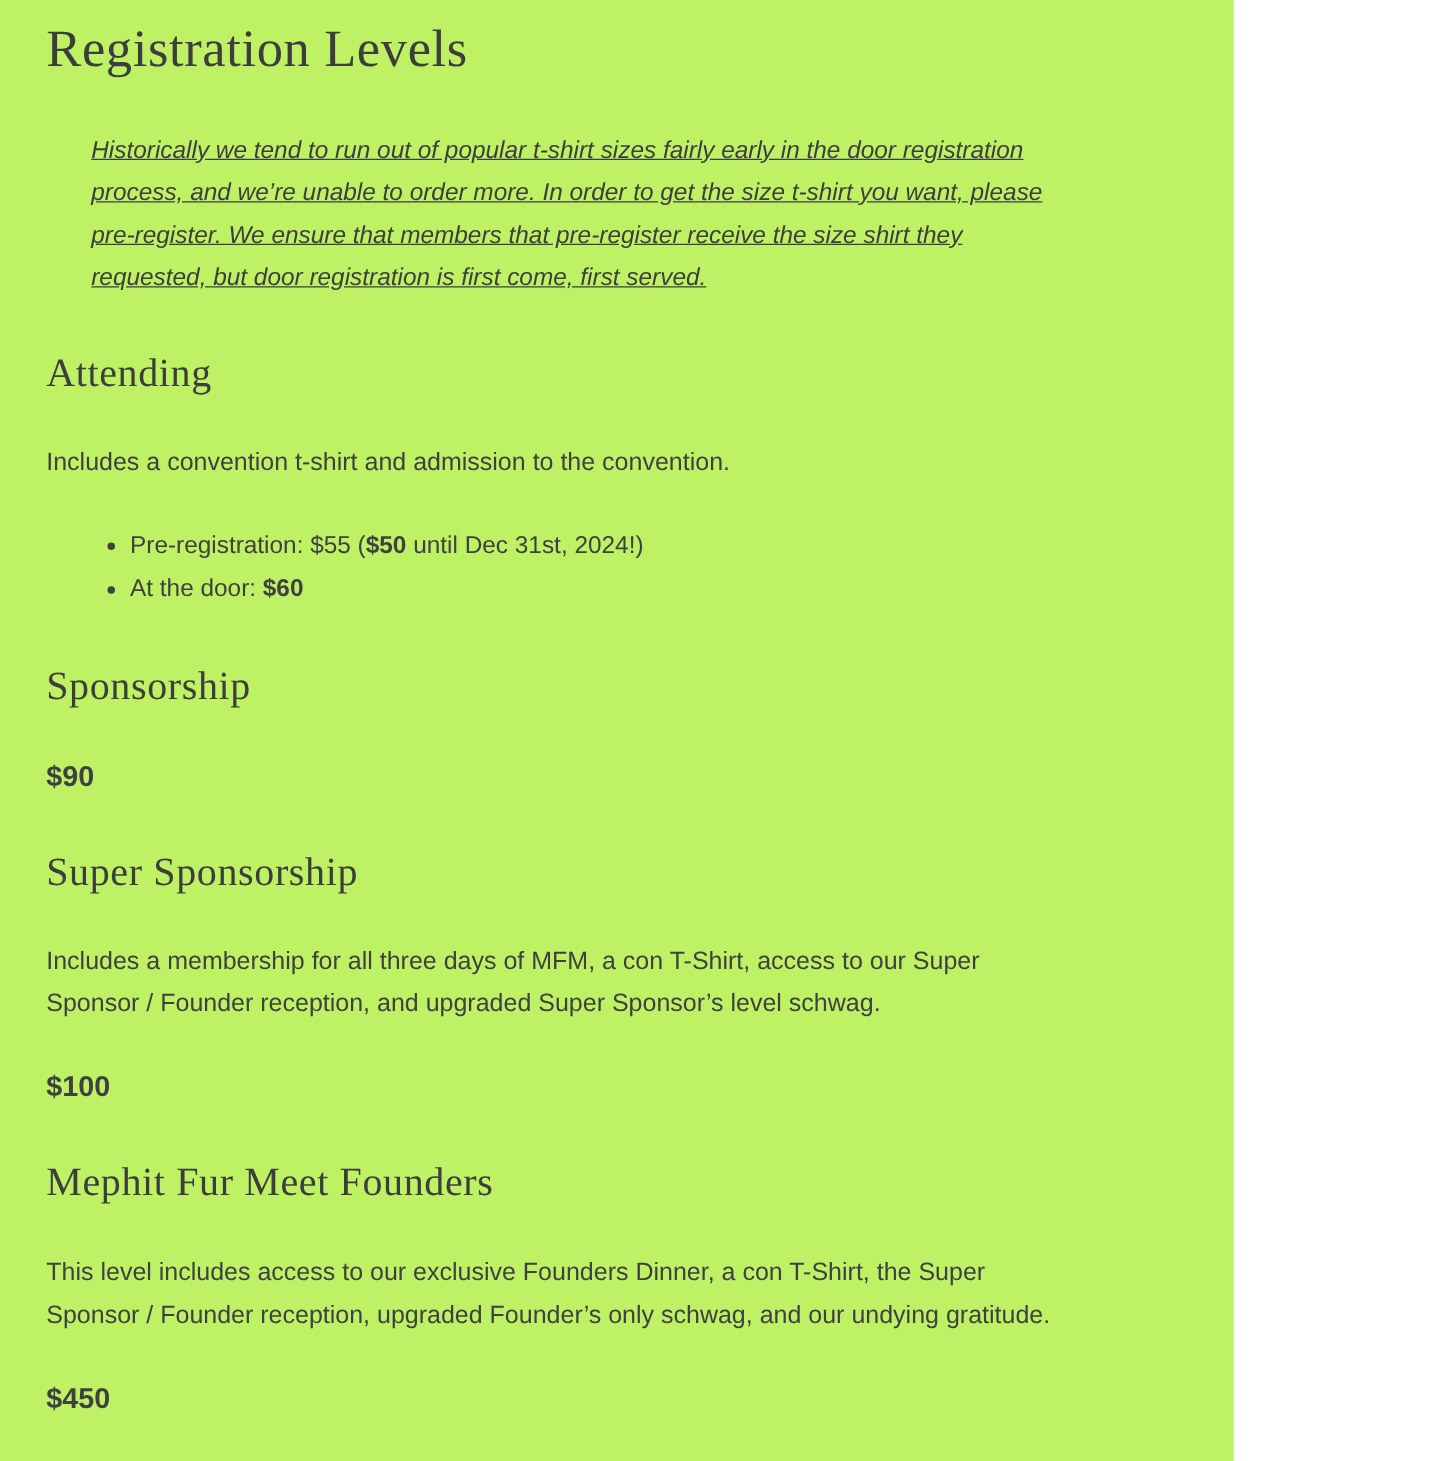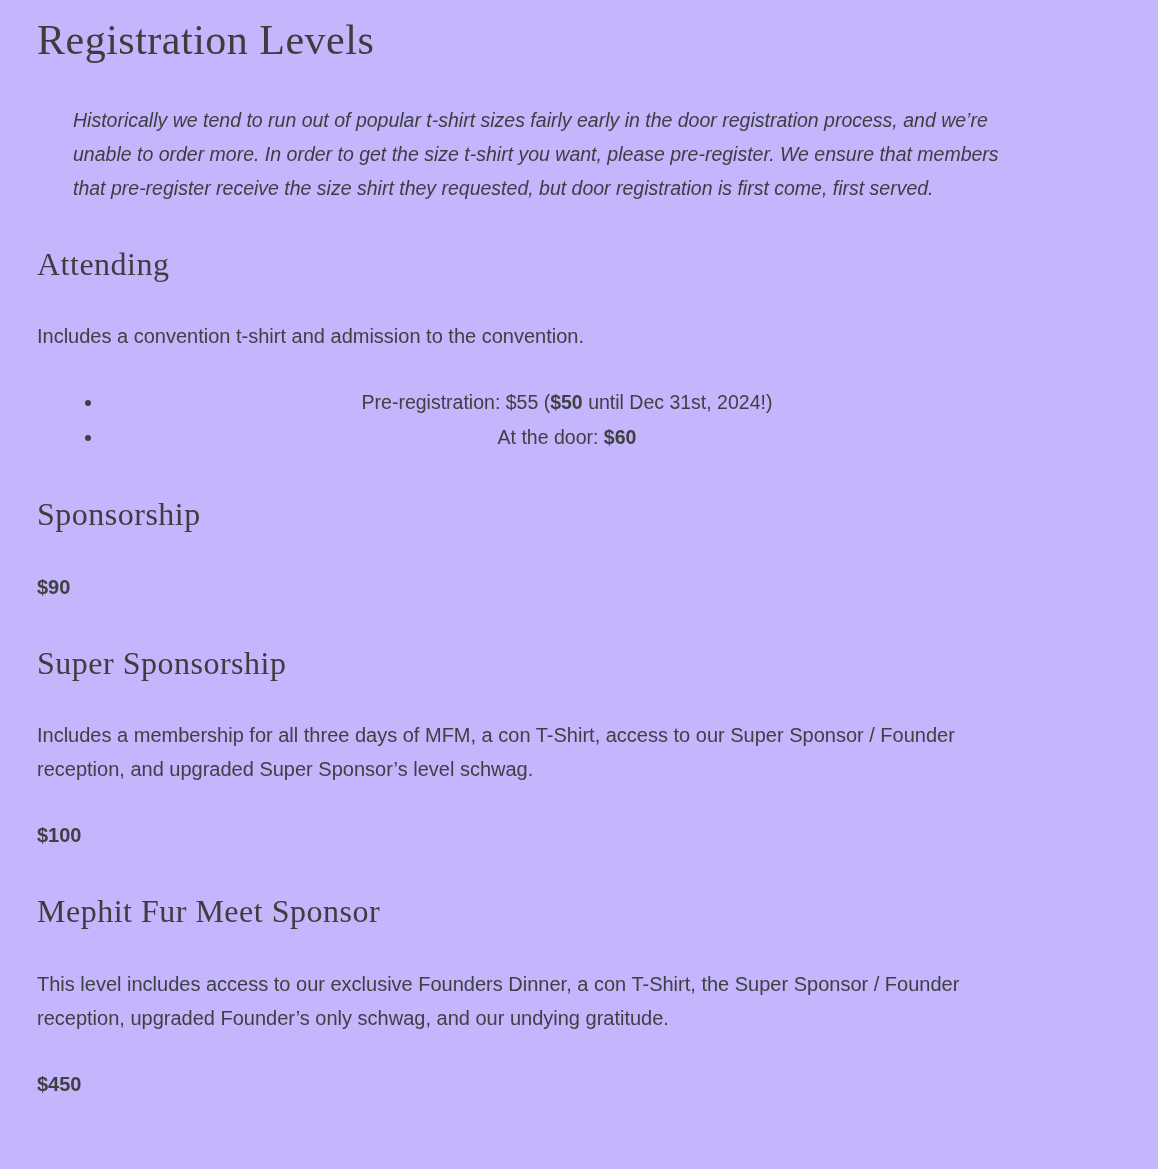--- a/index.html
+++ b/index.html
@@ -1,21 +1,21 @@
 <!DOCTYPE html>
 <html><head>
 <meta charset="utf-8">
 <style>
   html, body { margin: 0; padding: 0; background: #ffffff; }
   .page {
     position: relative;
-    width: 1158px;
+    width: 987px;
     height: 1169px;
     box-sizing: border-box;
-    background: #c4b5fd;
+    background: #bef264;
     color: #3f4042;
     font-family: "Liberation Sans", sans-serif;
     padding: 14px 128px 0 37px;
     overflow: hidden;
   }
   .page-title {
     font-family: cursive;
     font-weight: 400;
     font-size: 42px;
     line-height: 1.25;
@@ -23,20 +23,21 @@
     letter-spacing: 0.5px;
     margin: 0 0 36px 0;
   }
   .intro {
     font-style: italic;
     font-size: 19.5px;
     line-height: 34px;
     color: #3d3e40;
     margin: 0 0 26px 36px;
     max-width: 935px;
+    text-decoration: underline;
   }
   .section-heading {
     font-family: cursive;
     font-weight: 400;
     font-size: 32px;
     line-height: 1.3;
     color: #3d3d3d;
     letter-spacing: 0.5px;
     margin: 39px 0 34px 0;
   }
@@ -48,26 +49,25 @@
   }
   .bullet-list {
     margin: 0 0 28px 0;
     padding: 0 0 0 67px;
     list-style-type: disc;
   }
   .bullet-list li {
     font-size: 19.5px;
     line-height: 35px;
     color: #3f4042;
-    text-align: center;
   }
   .bold { font-weight: 700; }
   .price {
     font-weight: 700;
-    font-size: 20px;
+    font-size: 23px;
     line-height: 34px;
     margin: 32px 0 24px 0;
   }
 </style>
 </head>
 <body>
 
 <div class="page">
 
   <h1 class="page-title">Registration Levels</h1>
@@ -85,17 +85,17 @@
     </li>
   </ul>
 
   <h2 class="section-heading">Sponsorship</h2>
   <p class="price">$90</p>
 
   <h2 class="section-heading">Super Sponsorship</h2>
   <p class="body-text">Includes a membership for all three days of MFM, a con T-Shirt, access to our Super Sponsor / Founder reception, and upgraded Super Sponsor’s level schwag.</p>
   <p class="price">$100</p>
 
-  <h2 class="section-heading">Mephit Fur Meet Sponsor</h2>
+  <h2 class="section-heading">Mephit Fur Meet Founders</h2>
   <p class="body-text">This level includes access to our exclusive Founders Dinner, a con T-Shirt, the Super Sponsor / Founder reception, upgraded Founder’s only schwag, and our undying gratitude.</p>
   <p class="price">$450</p>
 
 </div>
 
 </body></html>

